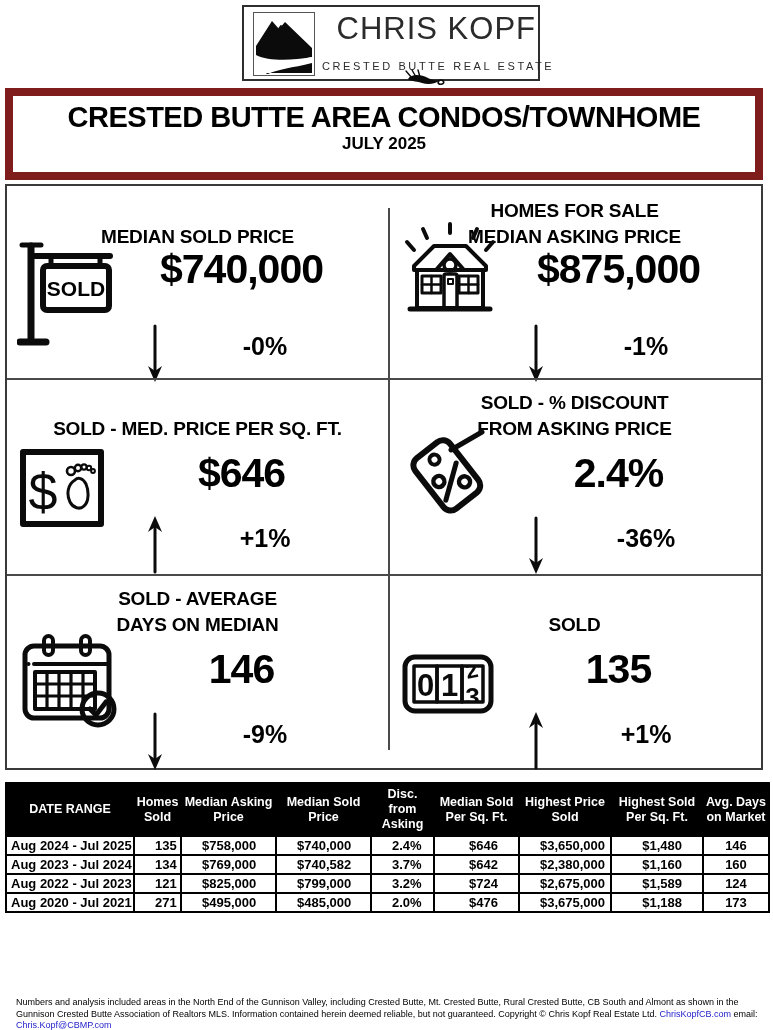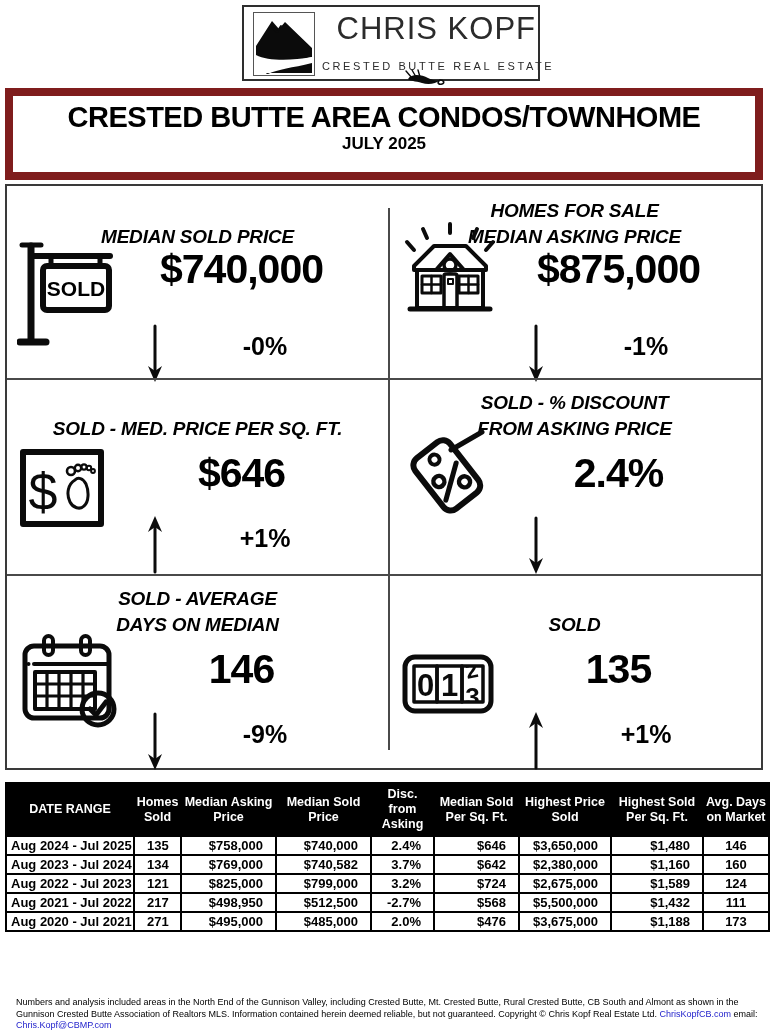--- a/index.html
+++ b/index.html
@@ -50,21 +50,21 @@
     display:grid; grid-template-columns:381px 373px; grid-template-rows:192px 196px 194px;
     width:100%; height:100%;
   }
   .stat-card { position:relative; }
   .stat-title {
     height:64px; padding-top:10px;
     display:flex; flex-direction:column; justify-content:flex-end; align-items:center;
   }
   .stat-title div {
     font-size:19px; font-weight:700; letter-spacing:-0.2px; line-height:26px;
-    text-align:right; white-space:nowrap;font-style:italic;
+    text-align:right; white-space:nowrap;
   }
   .stat-icon { position:absolute; }
   .stat-value {
     position:absolute; top:72px; left:100px; right:12px; text-align:center;
     font-size:41px; font-weight:700; letter-spacing:-1px; white-space:nowrap;
   }
   .row1 .stat-value { top:60px; }
   .stat-trend { position:absolute; top:136px; left:0; right:0; height:62px; }
   .arrow { position:absolute; left:138px; top:2px; width:20px; height:58px; }
   .arrow.up { transform:rotate(180deg); }
@@ -79,21 +79,21 @@
   .data-table {
     position:absolute; left:5px; top:782px; width:763px;
     border-collapse:collapse; table-layout:fixed;
   }
   .data-table th, .data-table td { border:2px solid #000; overflow:hidden; }
   .data-table th {
     background:#000; color:#fff; font-size:12.5px; font-weight:700;
     line-height:15px; padding:3px 1px; text-align:center; vertical-align:middle;
   }
   .data-table td {
-    font-size:13px; font-weight:700; height:19px; padding:0 12px;
+    font-size:13px; font-weight:700; height:19px; padding:0 20px;
     white-space:nowrap; background:#fff;
   }
   td.al { text-align:left; padding-left:4px; }
   td.ac { text-align:center; }
   td.ar { text-align:right; }
 
   
   .footer {
     position:absolute; left:16px; top:997px; width:742px;
     font-size:9px; line-height:11.5px; color:#000; text-align:left;
@@ -234,20 +234,21 @@
           </g>
           <line class="ln" x1="53" y1="28" x2="84" y2="10" stroke-width="5"></line>
         </svg>
       </div>
       <div class="stat-value">2.4%</div>
       <div class="stat-trend">
         <svg class="arrow" viewBox="0 0 20 58">
           <line class="ln" x1="10" y1="2" x2="10" y2="46" stroke-width="3"></line>
           <path class="fl" d="M3,42 L10,58 L17,42 L10,47 Z"></path>
         </svg>
+        <div class="change">-36%</div>
       </div>
     </div>
 
     <div class="stat-card">
       <div class="stat-title">
         <div>SOLD - AVERAGE</div>
         <div>DAYS ON MEDIAN</div>
       </div>
       <div class="stat-icon" style="left:12px; top:58px;">
         <svg width="100" height="98" viewBox="0 0 100 98">
@@ -395,31 +396,20 @@
         <td class="ac">121</td>
         <td class="ar">$825,000</td>
         <td class="ar">$799,000</td>
         <td class="ar">3.2%</td>
         <td class="ar">$724</td>
         <td class="ar">$2,675,000</td>
         <td class="ar">$1,589</td>
         <td class="ac">124</td>
       </tr>
       <tr>
-        <td class="al">Aug 2021 - Jul 2022</td>
-        <td class="ac">217</td>
-        <td class="ar">$498,950</td>
-        <td class="ar">$512,500</td>
-        <td class="ar">-2.7%</td>
-        <td class="ar">$568</td>
-        <td class="ar">$5,500,000</td>
-        <td class="ar">$1,432</td>
-        <td class="ac">111</td>
-      </tr>
-      <tr>
         <td class="al">Aug 2020 - Jul 2021</td>
         <td class="ac">271</td>
         <td class="ar">$495,000</td>
         <td class="ar">$485,000</td>
         <td class="ar">2.0%</td>
         <td class="ar">$476</td>
         <td class="ar">$3,675,000</td>
         <td class="ar">$1,188</td>
         <td class="ac">173</td>
       </tr>

